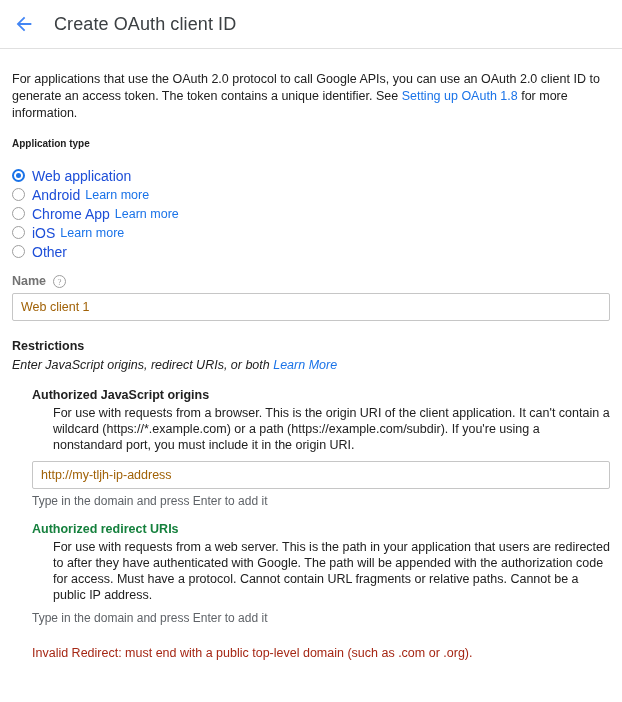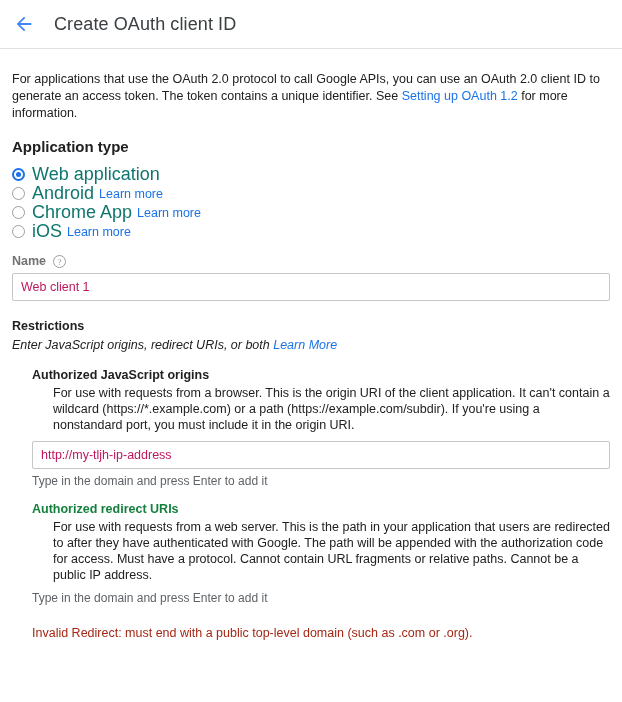--- a/index.html
+++ b/index.html
@@ -56,23 +56,23 @@
     color: #212121;
     max-width: 600px;
     margin-bottom: 16px;
   }
   a, .link {
     color: #1a73e8;
     text-decoration: none;
     cursor: pointer;
   }
   .section-label {
-    font-size: 15px;
+    font-size: 10px;
     color: #212121;
-    margin-bottom: 11px;
+    margin-bottom: 18px;
   }
   .bold { font-weight: bold; }
   
   .radio-list {
     margin: 0 0 14px 0;
   }
   .radio-row {
     display: flex;
     align-items: center;
     height: 17px;
@@ -99,22 +99,22 @@
     left: 50%;
     top: 50%;
     width: 5px;
     height: 5px;
     margin-left: -2.5px;
     margin-top: -2.5px;
     border-radius: 50%;
     background: #1a73e8;
   }
   .radio-label {
-    font-size: 18px;
-    color: #0f766e;
+    font-size: 14px;
+    color: #1d4ed8;
     cursor: pointer;
   }
   .radio-learn {
     font-size: 12.5px;
     margin-left: 5px;
   }
   
   .field-label-row {
     display: flex;
     align-items: center;
@@ -141,21 +141,21 @@
   }
   .text-input {
     width: 100%;
     box-sizing: border-box;
     height: 28px;
     border: 1px solid #c6c6c6;
     border-radius: 2px;
     padding: 0 8px;
     font-size: 12.5px;
     font-family: "Liberation Sans", sans-serif;
-    color: #be185d;
+    color: #a16207;
     background: #fff;
     outline: none;
   }
   .text-input.error {
     border-color: #a52714;
   }
   .restrictions {
     margin-top: 18px;
   }
   .restrictions-title {
@@ -213,21 +213,21 @@
       <svg width="22" height="22" viewBox="0 0 24 24" aria-hidden="true">
         <path d="M20 11H7.8l5.6-5.6L12 4l-8 8 8 8 1.4-1.4L7.8 13H20v-2z" fill="#4285f4"></path>
       </svg>
     </div>
     <div class="header-title">Create OAuth client ID</div>
   </div>
 
   <div class="content">
 
     <div class="intro">
-      <span>For applications that use the OAuth 2.0 protocol to call Google APIs, you can use an OAuth 2.0 client ID to generate an access token. The token contains a unique identifier. See </span><a>Setting up OAuth 1.2</a><span> for more information.</span>
+      <span>For applications that use the OAuth 2.0 protocol to call Google APIs, you can use an OAuth 2.0 client ID to generate an access token. The token contains a unique identifier. See </span><a>Setting up OAuth 1.8</a><span> for more information.</span>
     </div>
 
     <div class="section-label bold">Application type</div>
 
     <div class="radio-list">
 
       <div class="radio-row">
         <span class="radio checked"></span>
         <span class="radio-label">Web application</span>
       </div>
@@ -243,20 +243,24 @@
         <span class="radio-label">Chrome App</span>
         <a class="radio-learn">Learn more</a>
       </div>
 
       <div class="radio-row">
         <span class="radio"></span>
         <span class="radio-label">iOS</span>
         <a class="radio-learn">Learn more</a>
       </div>
 
+      <div class="radio-row">
+        <span class="radio"></span>
+        <span class="radio-label">Other</span>
+      </div>
 
     </div>
 
     <div class="field-label-row">
       <span class="field-label">Name</span>
       <span class="help-icon">?</span>
     </div>
     <input class="text-input" type="text" value="Web client 1" style="">
 
     <div class="restrictions">

